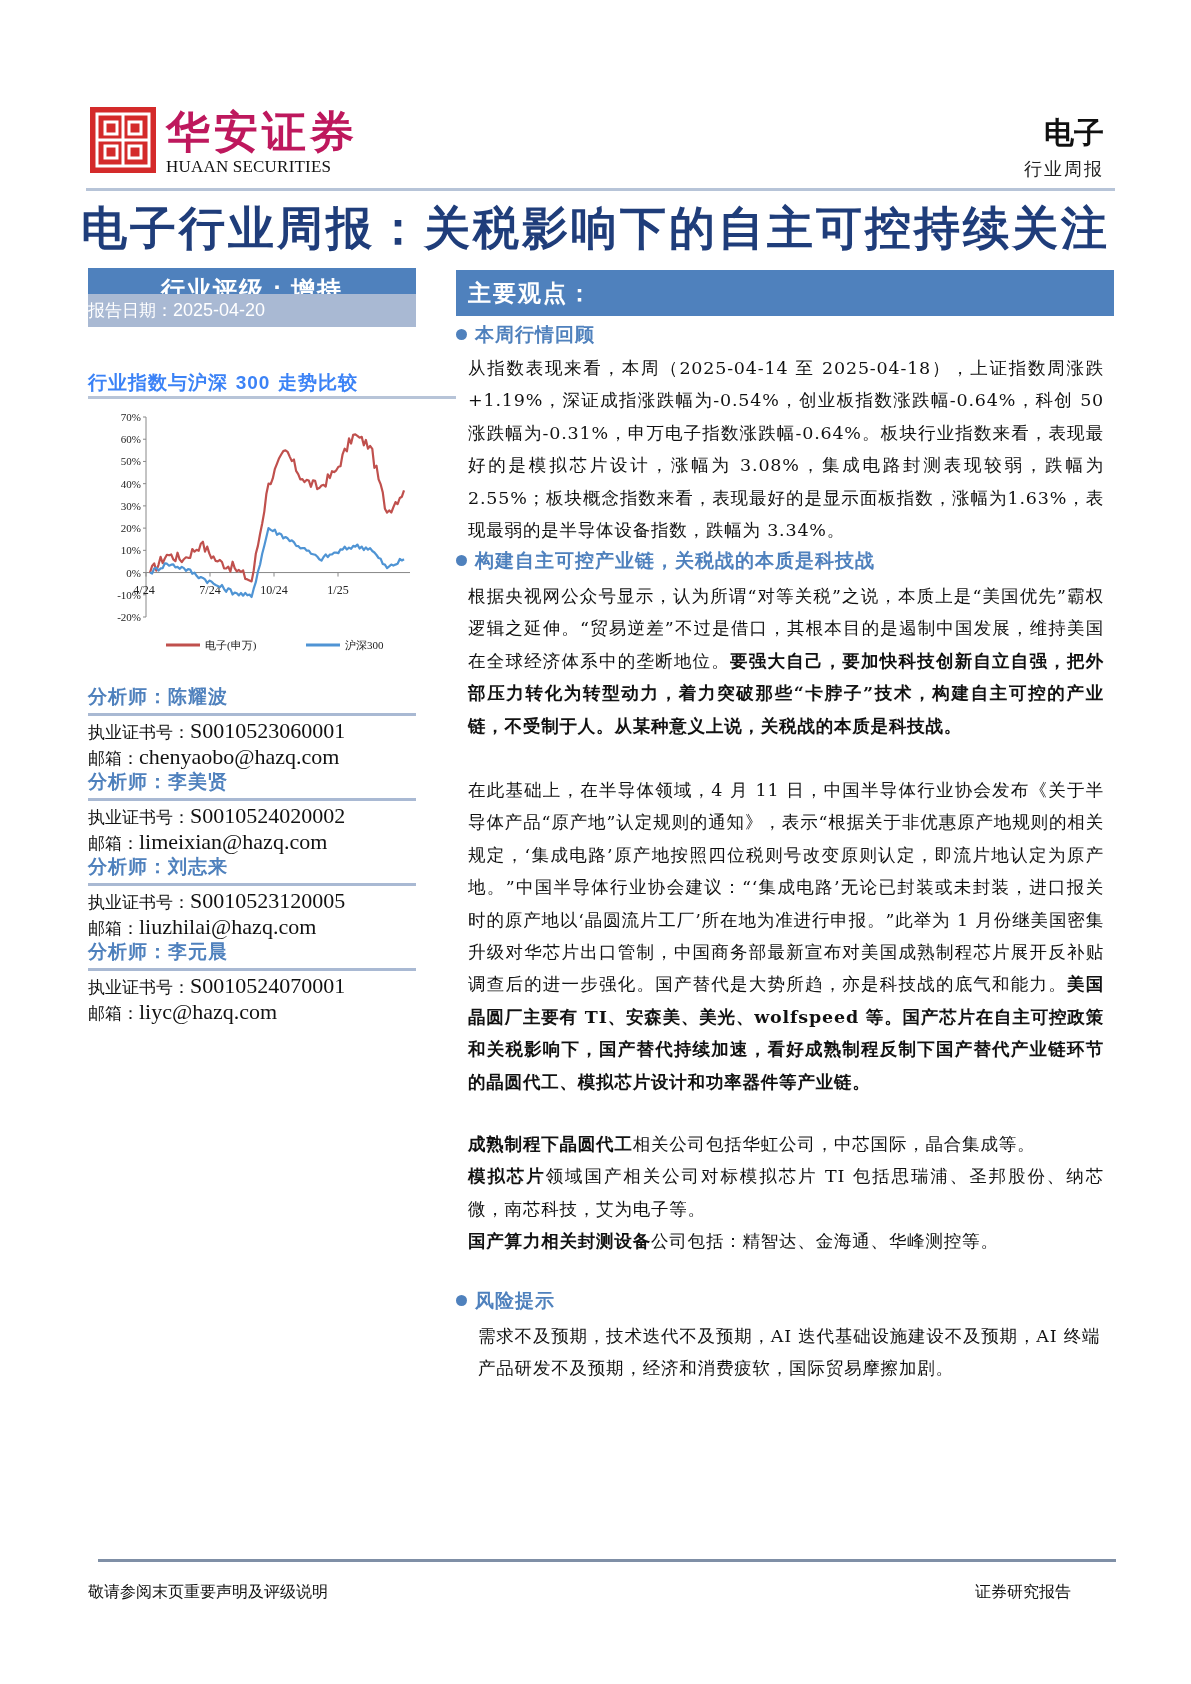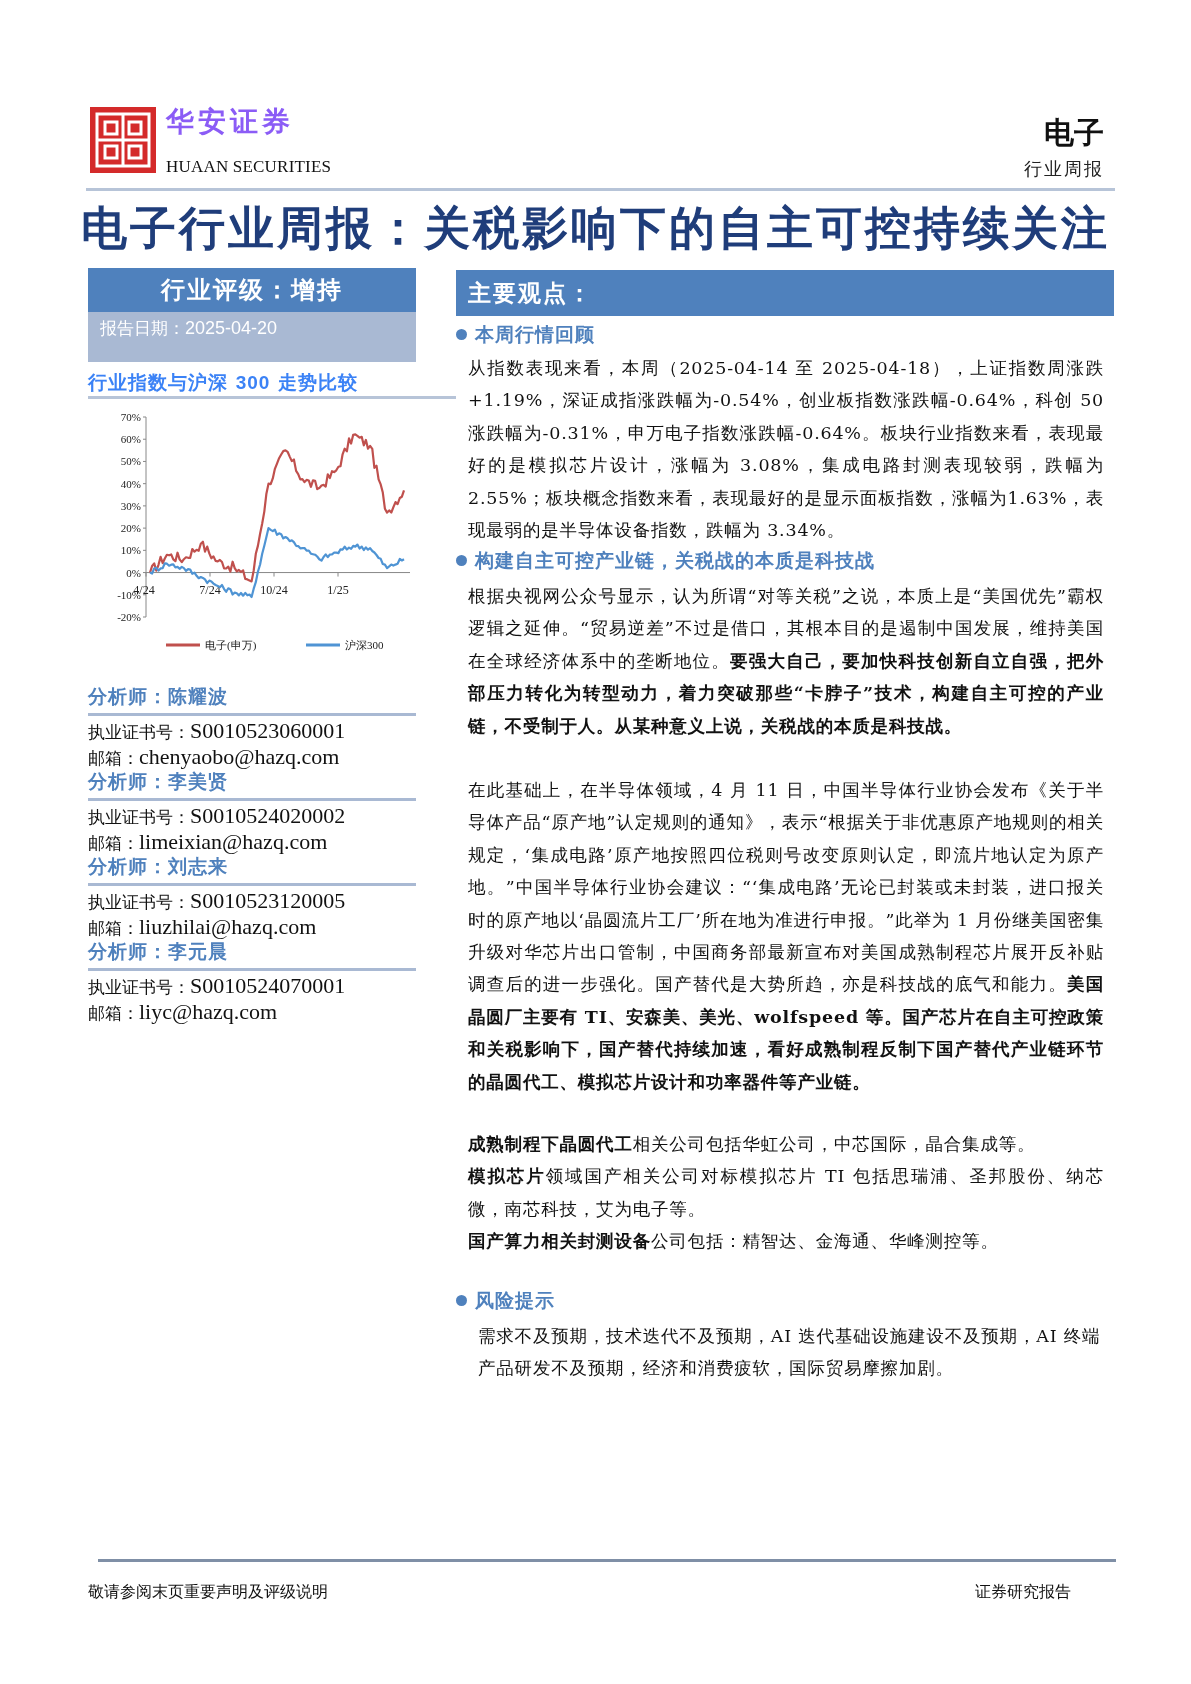--- a/index.html
+++ b/index.html
@@ -2,34 +2,34 @@
 <html><head>
 <meta charset="utf-8">
 <style>
   html, body { margin:0; padding:0; background:#ffffff; }
   body { width:1191px; height:1684px; position:relative; overflow:hidden;
          font-family:"DejaVu Serif", "Liberation Serif", serif; color:#000; }
   .abs { position:absolute; }
 
   
   .logo-mark { left:90px; top:107px; width:66px; height:66px; background:#d42a2a; }
-  .logo-cn { left:166px; top:103px; font-size:28px; font-weight:bold; letter-spacing:4px; color:#8b5cf6;
+  .logo-cn { left:166px; top:103px; font-size:44px; font-weight:bold; letter-spacing:4px; color:#be185d;
              font-family:"DejaVu Serif", serif; }
   .logo-en { left:166px; top:157px; font-size:17px; color:#111; font-family:"Liberation Serif", serif; letter-spacing:0.2px; }
   .hdr-sector { right:87px; top:113px; font-size:30px; font-weight:bold; color:#111; }
   .hdr-type { right:87px; top:157px; font-size:18px; color:#222; letter-spacing:2px; }
   .hdr-line { left:86px; top:188px; width:1029px; height:3px; background:#b7c4d8; }
   .title { left:0; width:1191px; top:198px; text-align:center; font-size:46px; font-weight:bold;
            color:#1f3d7a; letter-spacing:3px; }
 
   
   .rating-box { left:88px; top:268px; width:328px; height:44px; background:#4f81bd; color:#fff;
                 font-size:24px; font-weight:bold; text-align:center; line-height:44px; letter-spacing:2px; }
-  .date-box { left:88px; top:312px; width:328px; height:50px; background:#a9b9d3; color:#fff;
-              font-size:17px; line-height:33px; padding-left:12px; box-sizing:border-box; }
+  .date-box { left:88px; top:294px; width:328px; height:33px; background:#a9b9d3; color:#fff;
+              font-size:17px; line-height:33px; padding-left:0; box-sizing:border-box; }
   .date-box .v { font-family:"Liberation Sans", sans-serif; font-size:18px; }
   .chart-title { left:88px; top:370px; font-size:19px; font-weight:bold; color:#3b82f6; letter-spacing:1px; }
   .chart-title .num { font-family:"Liberation Sans", sans-serif; }
   .chart-rule { left:88px; top:396px; width:368px; height:3px; background:#b7c4d8; }
   .chart { left:88px; top:405px; width:330px; height:255px; }
 
   .analyst-name { left:88px; font-size:19px; font-weight:bold; color:#4f81bd; letter-spacing:1px; }
   .analyst-rule { left:88px; width:328px; height:3px; background:#a9b9d3; }
   .analyst-line { left:88px; font-size:17px; color:#111; }
   .analyst-line .v { font-family:Liberation Serif, serif; font-size:22px; }

